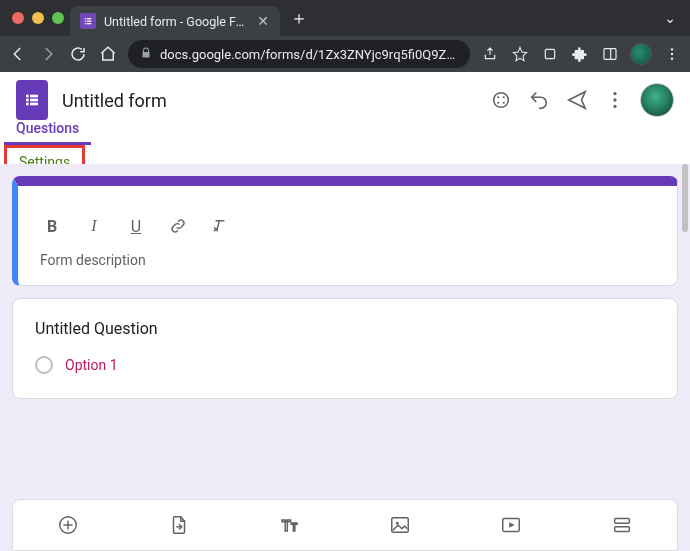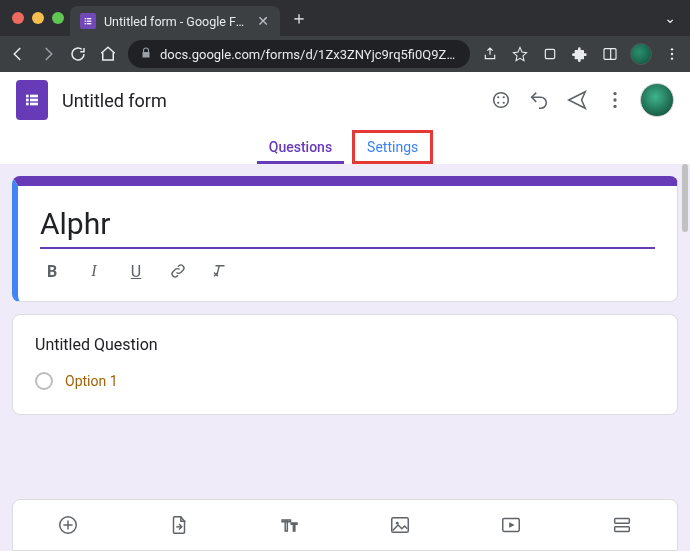--- a/index.html
+++ b/index.html
@@ -39,43 +39,43 @@
   .formicon svg { width:16px; height:16px; fill:#fff; }
   .doctitle { font-size:18px; color:#202124; margin-right:18px; }
   .savestatus { font-size:12.5px; color:#5f6368; }
   .hdrspace { flex:1; }
   .hdrbtn { width:38px; height:38px; display:flex; align-items:center; justify-content:center; color:#5f6368; border-radius:50%; }
   .hdrbtn svg { width:22px; height:22px; stroke:#5f6368; fill:none; stroke-width:1.7; }
   .hdrbtn.send svg { fill:#5f6368; stroke:none; }
   .avatar-lg { width:34px; height:34px; border-radius:50%; margin-left:6px; background: radial-gradient(circle at 45% 40%, #3eb58b, #0c3e30); border:1px solid #ccc; }
 
   
-  .tabsrow { display:flex; justify-content:center; align-items:flex-end; height:36px; }
+  .tabsrow { display:flex; justify-content:center; align-items:flex-start; height:36px;flex-direction:column; }
   .apptab { font-size:14px; color:#5f6368; padding:6px 12px; margin:0 4px; cursor:pointer; }
   .apptab.active { color:#673ab7; font-weight:500; border-bottom:3px solid #673ab7; }
-  .apptab.boxed { border:3px solid #e53935; color:#3b82f6; }
+  .apptab.boxed { border:3px solid #e53935; color:#4d7c0f; }
 
   
   .canvas { background:#f0ebf8; height: calc(551px - 36px - 36px - 56px - 36px); overflow:hidden; position:relative; padding:12px 12px 0 12px; }
   .scrollbar { position:absolute; right:2px; top:0; width:6px; height:68px; background:#c1c1c1; border-radius:3px; }
 
   .card { background:#fff; border-radius:8px; border:1px solid #dadce0; margin-bottom:12px; position:relative; }
   .card.header { border-top:10px solid #673ab7; border-left:6px solid #4285f4; padding:18px 22px 16px 22px; }
   .formtitle { font-size:30px; color:#202124; border:0; border-bottom:2px solid #673ab7; width:100%; padding:2px 0 6px 0; outline:none; background:transparent; }
   .rtrow { display:flex; gap:22px; padding:12px 2px 4px 2px; align-items:center; }
   .rt { width:20px; height:20px; display:flex; align-items:center; justify-content:center; color:#5f6368; font-size:16px; }
   .rt svg { width:18px; height:18px; stroke:#5f6368; fill:none; stroke-width:1.8; }
   .desc { margin-top:12px; border:0; width:100%; font-size:14px; color:#5f6368; outline:none; background:transparent; }
   .desc::placeholder { color:#5f6368; }
 
   .card.q { padding:20px 24px 24px 22px; }
   .qtitle { font-size:16px; color:#202124; margin-bottom:18px; }
   .opt { display:flex; align-items:center; gap:12px; }
   .radio { width:18px; height:18px; border:2px solid #bdbdbd; border-radius:50%; }
-  .optlabel { font-size:14px; color:#a16207; }
+  .optlabel { font-size:14px; color:#be185d; }
 
   
   .bottomcard { position:absolute; left:12px; right:12px; bottom:0; background:#fff; border:1px solid #dadce0; border-radius:8px 8px 0 0; height:52px; display:flex; justify-content:space-around; align-items:center; }
   .tool { width:40px; height:40px; display:flex; align-items:center; justify-content:center; color:#5f6368; }
   .tool svg { width:22px; height:22px; stroke:#5f6368; fill:none; stroke-width:1.6; }
 </style>
 </head>
 <body>
 
 <div class="chrome">
@@ -214,37 +214,37 @@
 
 <div class="tabsrow">
   <div class="apptab active">Questions</div>
   <div class="apptab boxed">Settings</div>
 </div>
 
 <div class="canvas">
   <div class="scrollbar"></div>
 
   <div class="card header">
-    <input class="formtitle" value="Alphr" style="">
     <div class="rtrow">
       <div class="rt" style="font-weight:700;">B</div>
       <div class="rt" style="font-style:italic;font-family:serif;">I</div>
       <div class="rt" style="text-decoration:underline;">U</div>
       <div class="rt">
           <svg viewBox="0 0 24 24">
             <path d="M10 14a4 4 0 0 0 5.7 0l3-3a4 4 0 0 0-5.7-5.7l-1 1"></path>
             <path d="M14 10a4 4 0 0 0-5.7 0l-3 3a4 4 0 0 0 5.7 5.7l1-1"></path>
           </svg>
         </div>
       <div class="rt">
           <svg viewBox="0 0 24 24">
             <path d="M6 5h12M11 5l-3 12M4 19l5-5M4 14l5 5"></path>
           </svg>
         </div>
     </div>
+    <input class="desc" placeholder="Form description" style="">
   </div>
 
   <div class="card q">
     <div class="qtitle">Untitled Question</div>
     <div class="opt">
       <div class="radio"></div>
       <div class="optlabel">Option 1</div>
     </div>
   </div>
 

